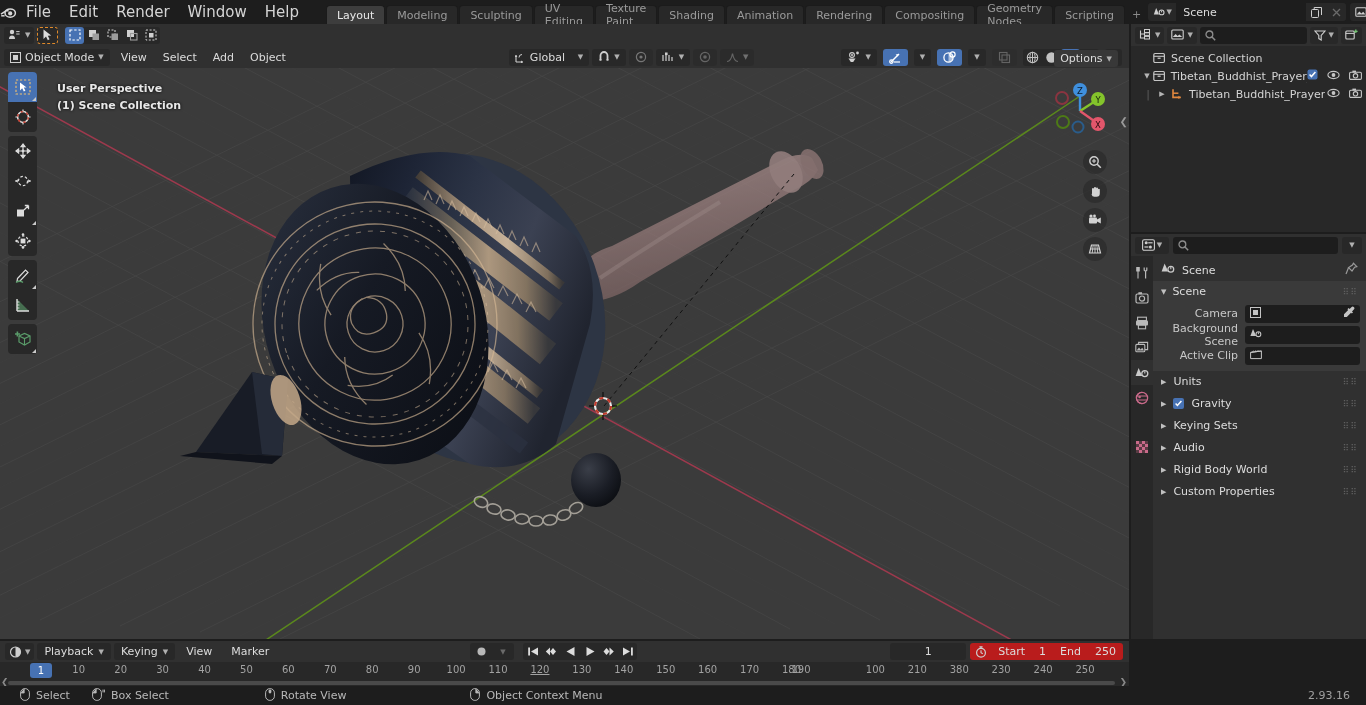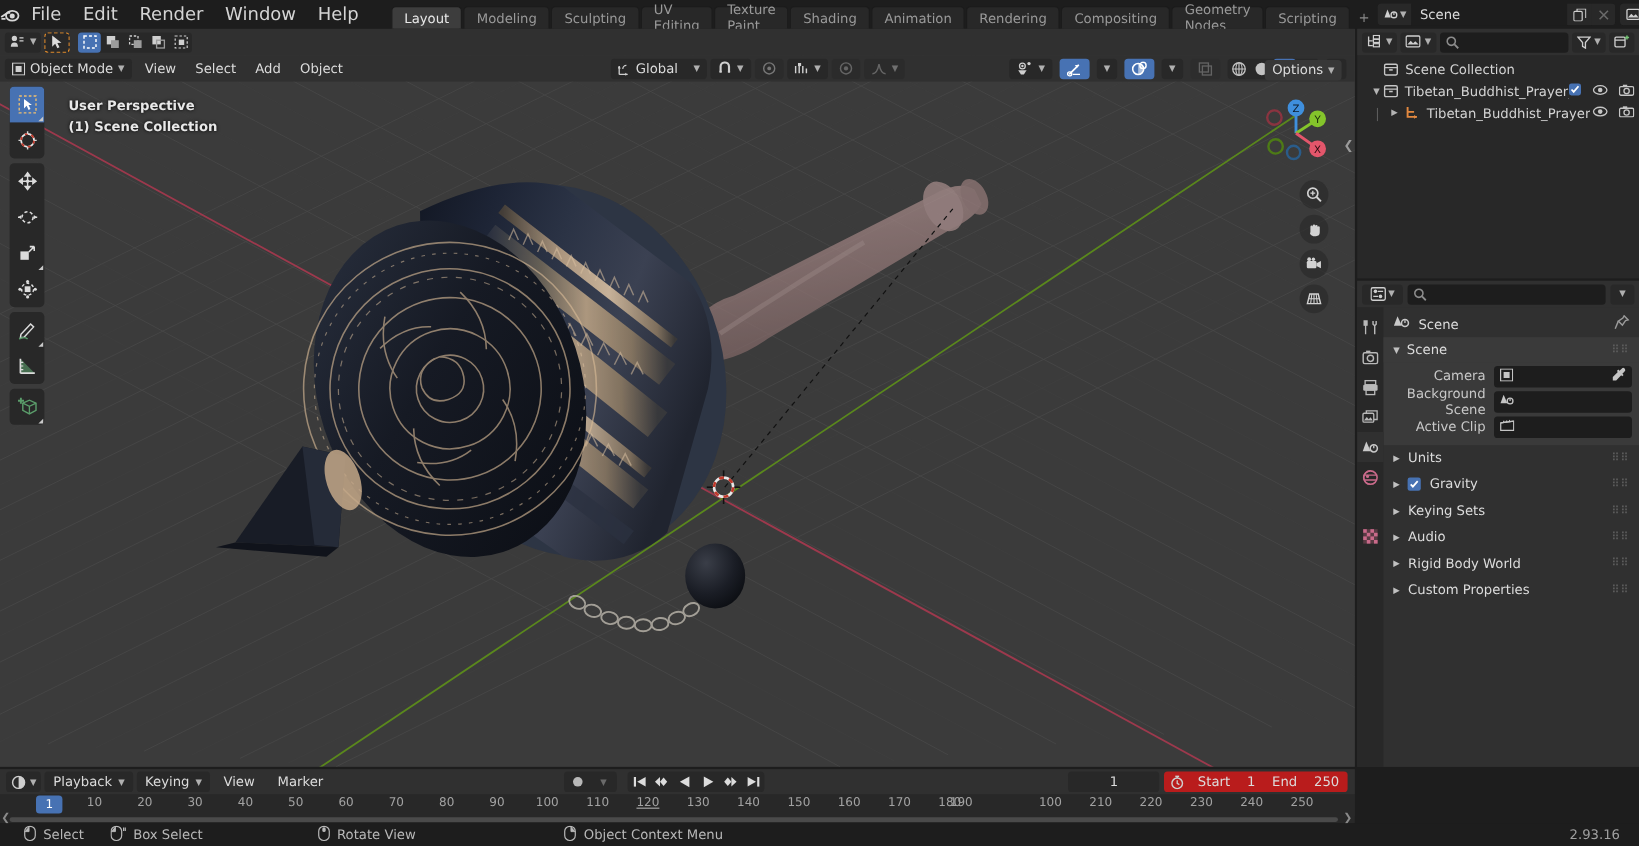--- a/index.html
+++ b/index.html
@@ -1186,21 +1186,21 @@
         <span class="tick" style="left: 539.94px; text-decoration: underline;">120</span>
         <span class="tick" style="left: 581.867px;">130</span>
         <span class="tick" style="left: 623.795px;">140</span>
         <span class="tick" style="left: 665.723px;">150</span>
         <span class="tick" style="left: 707.651px;">160</span>
         <span class="tick" style="left: 749.578px;">170</span>
         <span class="tick" style="left: 791.506px;">180</span>
         <span class="tick" style="left: 801px;">190</span>
         <span class="tick" style="left: 875.361px;">100</span>
         <span class="tick" style="left: 917.289px;">210</span>
-        <span class="tick" style="left: 959.217px;">220</span>
+        <span class="tick" style="left: 959.217px;">380</span>
         <span class="tick" style="left: 1001.14px;">230</span>
         <span class="tick" style="left: 1043.07px;">240</span>
         <span class="tick" style="left: 1085px;">250</span>
         <div class="playhead" style="left: 41px;">1</div>
       </div>
 
     <div class="tl-scroll">
       <div class="bar"></div>
       <span class="cap" style="left:1px;">❮</span>
       <span class="cap" style="right:2px;">❯</span>

